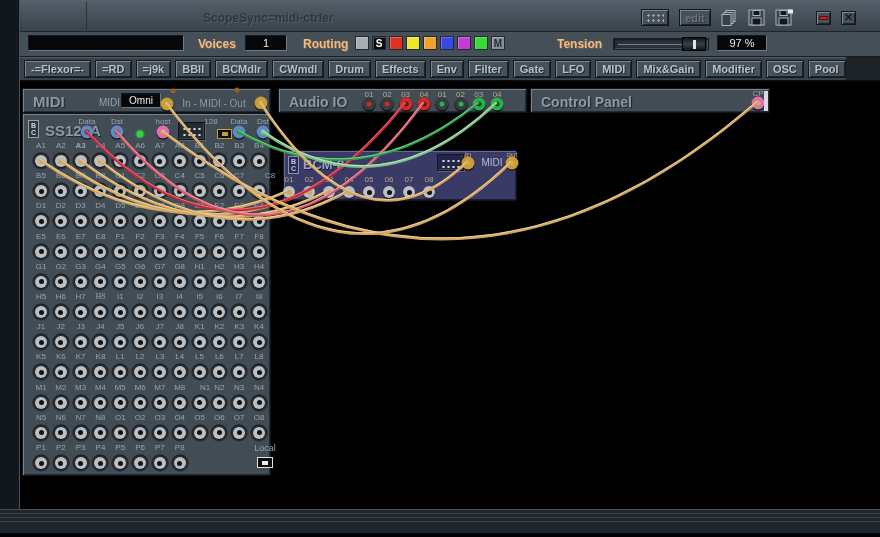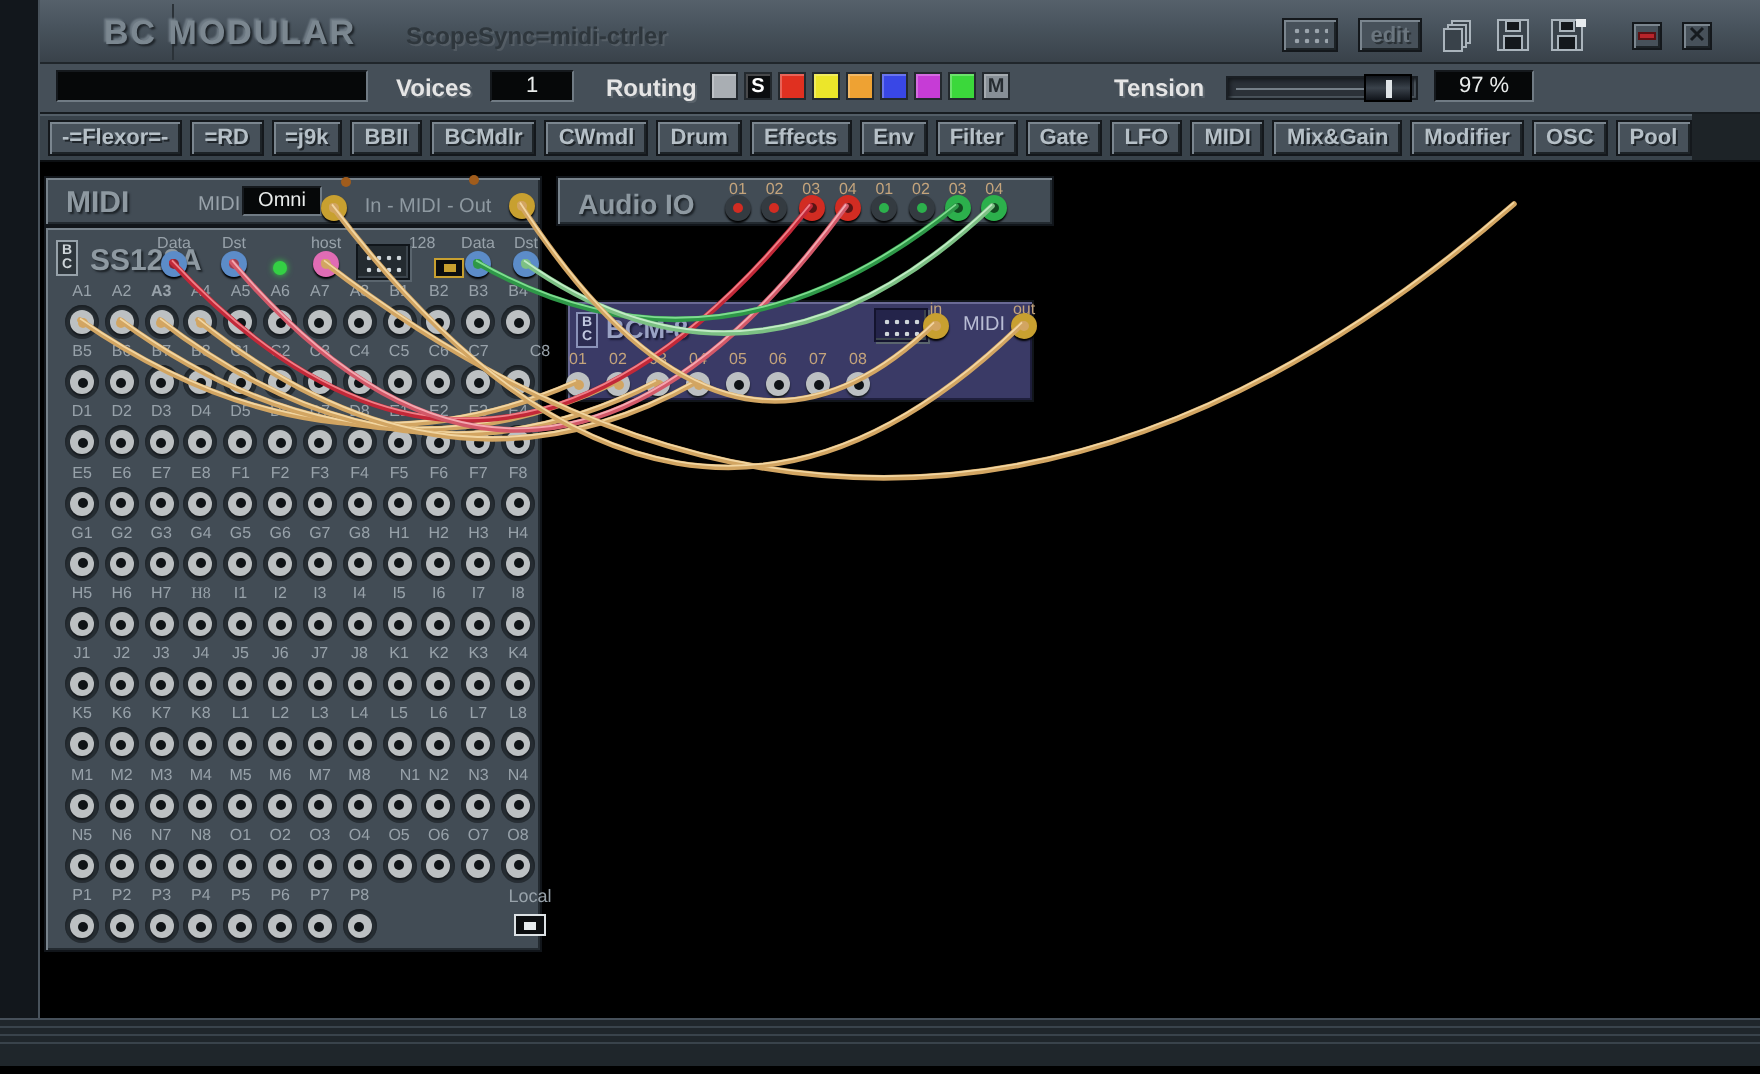--- a/index.html
+++ b/index.html
@@ -27,21 +27,21 @@
   .wb-min{width:15px;height:14px;}
   .wb-min .bar{width:9px;height:4px;background:#b8242a;border:1px solid #5d1013;}
   .wb-close{width:15px;height:14px;font-size:11px;font-weight:bold;color:#161b1f;}
 
   
   .toolbar{position:absolute;left:20px;top:32px;width:860px;height:25px;background:#454f58;
     border-bottom:1px solid #171c20;}
   .blackbox{background:#060809;border:1px solid;border-color:#15191d #707b84 #707b84 #15191d;
     color:#e9eceb;font-size:11px;}
   .tb-input{position:absolute;left:8px;top:3px;width:156px;height:16px;padding:0 3px;outline:none;}
-  .tb-label{position:absolute;top:5px;font-size:12px;font-weight:bold;color:#e5e5e5;
+  .tb-label{position:absolute;top:5px;font-size:12px;font-weight:bold;color:#fdba74;
     text-shadow:1px 1px 0 rgba(255,255,255,0.12);}
   .voices-val{position:absolute;left:225px;top:3px;width:42px;height:16px;text-align:center;line-height:14px;}
   .swatches{position:absolute;left:335px;top:4px;display:flex;gap:3px;}
   .swatch{width:14px;height:14px;border:1px solid #23292e;box-shadow:inset 1px 1px 0 rgba(255,255,255,0.25);
     display:flex;align-items:center;justify-content:center;font-size:10px;font-weight:bold;}
   .slider-track{position:absolute;left:593px;top:6px;width:96px;height:12px;background:#2b3138;
     box-shadow:inset 1px 1px 2px #13171b, inset -1px -1px 0 #4d575f;border:1px solid #1a1f24;}
   .slider-track .groove{position:absolute;left:4px;right:4px;top:5px;height:1px;background:#757f88;}
   .slider-handle{position:absolute;top:-2px;width:24px;height:14px;
     background:linear-gradient(180deg,#10141a,#3a424b 50%,#10141a);border:1px solid #000;}
@@ -103,21 +103,20 @@
 </style>
 </head>
 <body>
 
 <div id="stage">
 
   <div class="leftcol"></div>
 
   <div class="titlebar">
     <div class="tb-divider"></div>
-    <div class="app-title">BC MODULAR</div>
     <div class="app-subtitle">ScopeSync=midi-ctrler</div>
     <div class="winbtns">
       <div class="btn3d wb-grid">
         <div class="dots"></div>
       </div>
       <div class="btn3d wb-edit">edit</div>
       <div class="flaticon">
         <svg width="17" height="17" viewBox="0 0 17 17">
           <rect x="5" y="1.5" width="9" height="11" fill="#39424a" stroke="#aab4bc"></rect>
           <rect x="3" y="3.5" width="9" height="11" fill="#39424a" stroke="#aab4bc"></rect>
@@ -927,20 +926,28 @@
         <div class="jack hjack" style="left: 199.8px; top: 15px; background: rgb(44, 176, 76);">
           <div class="hole" style="background: rgb(18, 74, 32);"></div>
         </div>
         <div class="tinylbl tanlbl" style="left: 218.1px; top: 1px;">04</div>
         <div class="jack hjack" style="left: 218.1px; top: 15px; background: rgb(44, 176, 76);">
           <div class="hole" style="background: rgb(18, 74, 32);"></div>
         </div>
       </div>
   </div>
 
+  <div class="module" style="left:530px;top:88px;width:240px;height:25px">
+    <div class="mod-title" style="left:10px;top:5px;font-size:14px">Control Panel</div>
+    <div class="tinylbl" style="left:227px;top:0px">CP</div>
+    <div class="jack hjack" style="left:227px;top:14px;background:#e070b0">
+        <div class="hole" style="background:#d2a562"></div>
+      </div>
+    <div style="position:absolute;right:1px;top:2px;width:4px;height:20px;background:#d8dce0"></div>
+  </div>
 
   <div class="module" style="left:283px;top:150px;width:234px;height:51px;background:#3a3a66;
        box-shadow:inset 1px 1px 0 #6a6a96, inset -1px -1px 0 #1e1e3c">
     <div class="bcicon" style="left:4px;top:5px;border-color:#8a92b8;background:#2c2c52;color:#c2c8e0" id="bcm-logo">
         <div>B</div>
         <div>C</div>
       </div>
     <div class="mod-title" style="left:19px;top:6px;font-size:13px;color:#9aa2c4;text-shadow:1px 1px 1px #1c1c38">BCM-8</div>
     <div class="griddots" style="left:153px;top:3px;width:27px;height:17px;background:#24244a;border-color:#14142e">
         <div class="dots"></div>

